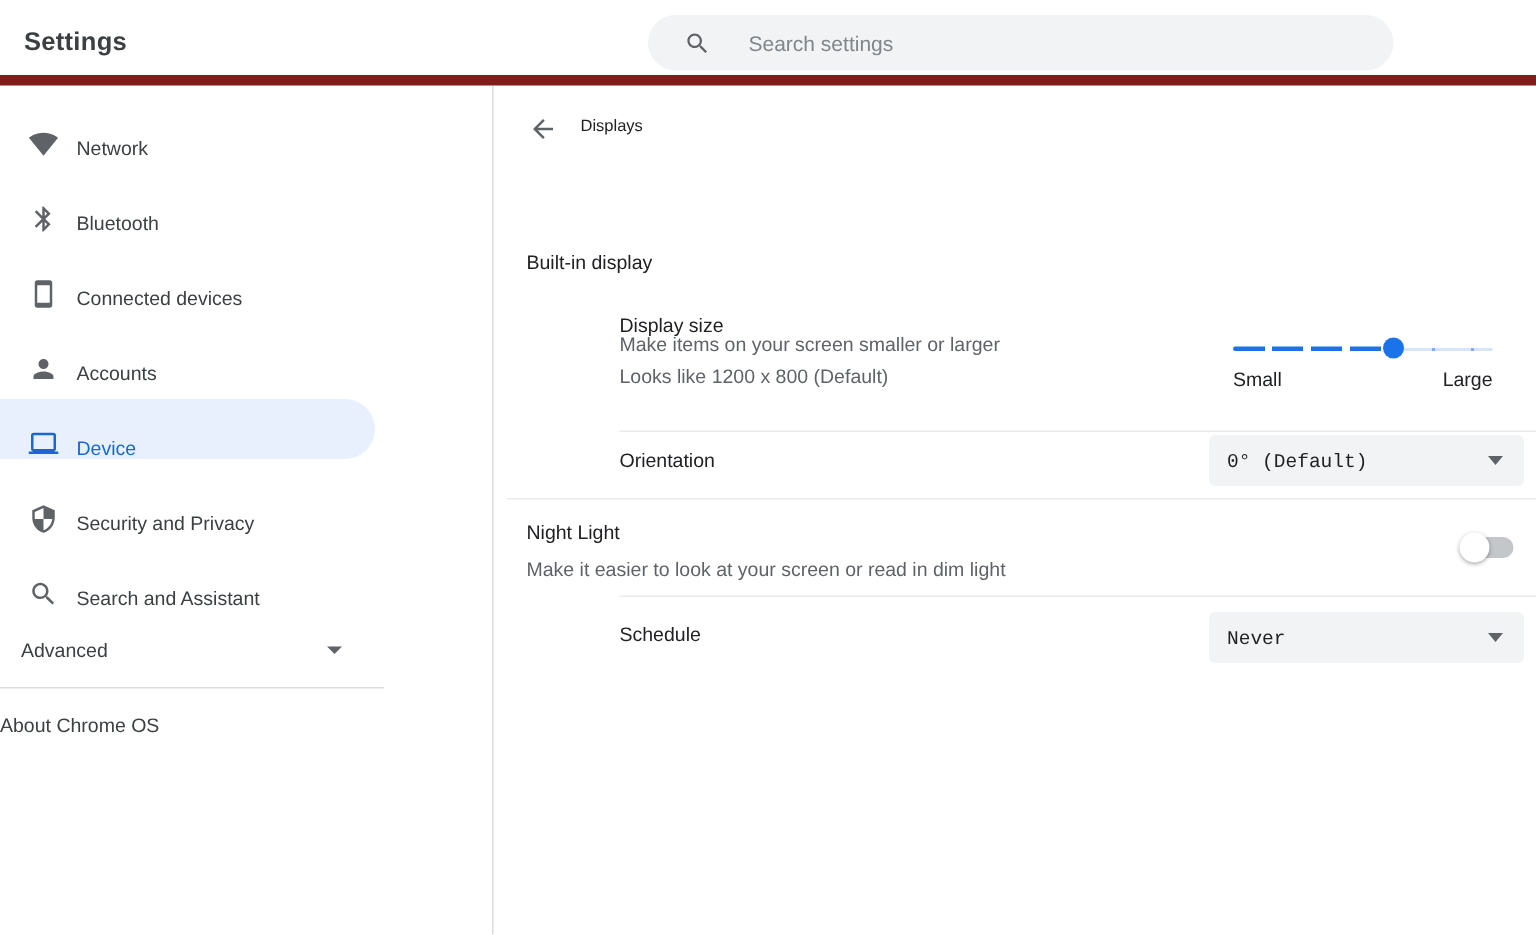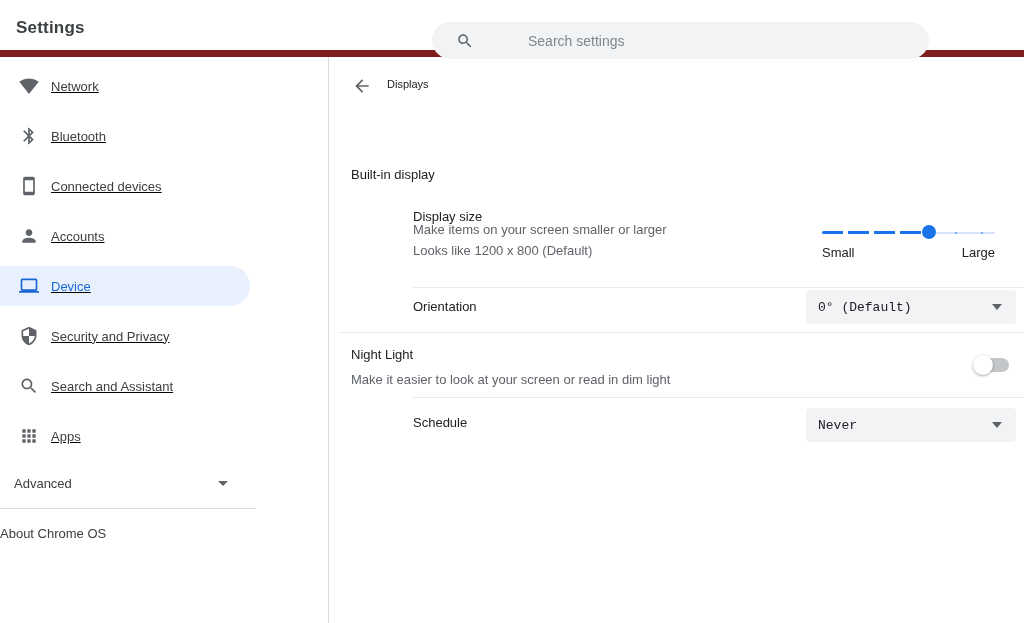--- a/index.html
+++ b/index.html
@@ -5,34 +5,34 @@
   * { margin:0; padding:0; box-sizing:border-box; }
   html,body { width:1024px; height:623px; overflow:hidden; background:#fff;
     font-family:"Liberation Sans","DejaVu Sans",sans-serif; }
   :root { --accent:#1a73e8; --sel-text:#1967d2; --sel-bg:#e8f0fe; }
 
   
   .topbar { position:absolute; top:0; left:0; width:1024px; height:57px; background:#fff;
     border-bottom:7px solid #7f1d1d; z-index:5; }
   .app-title { position:absolute; left:16px; top:18px; font-size:17px; font-weight:600;
     color:#3c4043; letter-spacing:.2px; }
-  .searchbar { position:absolute; left:432px; top:22px; width:497px; height:37px;
-    background:#f1f3f4; border-radius:18.5px; display:flex; align-items:center;gap:29px; }
+  .searchbar { position:absolute; left:432px; top:10px; width:497px; height:37px;
+    background:#f1f3f4; border-radius:18.5px; display:flex; align-items:center; }
   .searchbar .s-icon { margin-left:24px; display:flex; }
   .searchbar input { flex:1; margin-left:25px; margin-right:16px; border:none; outline:none;
     background:transparent; font-size:14px; color:#202124;
     font-family:"Liberation Sans","DejaVu Sans",sans-serif; }
   .searchbar input::placeholder { color:#80868b; }
 
   
   .sidebar { position:absolute; top:57px; left:0; width:329px; bottom:0; background:#fff;
     border-right:1px solid #dadce0; padding-top:4px; }
   .nav-item { height:50px; display:flex; align-items:center; cursor:pointer; }
-  .nav-pill { width:250px; height:40px; display:flex; align-items:center;
-    border-radius:0 20px 20px 0;text-decoration:underline; }
+  .nav-pill { width:250px; height:40px; display:flex; align-items:flex-end;
+    border-radius:0 20px 20px 0; }
   .nav-icon { margin-left:19px; width:20px; height:20px; display:flex; }
   .nav-icon svg { fill:#5f6368; }
   .nav-label { margin-left:12px; font-size:13px; font-weight:500; color:#3c4043; }
   .nav-item.selected .nav-pill { background:var(--sel-bg); }
   .nav-item.selected .nav-label { color:var(--sel-text); }
   .nav-item.selected .nav-icon svg { fill:var(--sel-text); }
   .advanced-row { height:44px; display:flex; align-items:center; cursor:pointer;
     padding-left:14px; padding-right:100px; justify-content:space-between; }
   .advanced-label { font-size:13px; font-weight:500; color:#3c4043; }
   .caret-sm { width:0; height:0; border-left:5px solid transparent;
@@ -168,30 +168,20 @@
   <div class="nav-item">
     <div class="nav-pill">
       <span class="nav-icon">
         <svg width="20" height="20" viewBox="0 0 24 24">
             <path d="M15.5 14h-.79l-.28-.27C15.41 12.59 16 11.11 16 9.5 16 5.91 13.09 3 9.5 3S3 5.91 3 9.5 5.91 16 9.5 16c1.61 0 3.09-.59 4.23-1.57l.27.28v.79l5 4.99L20.49 19l-4.99-5zm-6 0C7.01 14 5 11.99 5 9.5S7.01 5 9.5 5 14 7.01 14 9.5 11.99 14 9.5 14z"></path>
           </svg>
       </span>
       <span class="nav-label">Search and Assistant</span>
     </div>
   </div>
-  <div class="nav-item">
-    <div class="nav-pill">
-      <span class="nav-icon">
-        <svg width="20" height="20" viewBox="0 0 24 24">
-            <path d="M4 8h4V4H4v4zm6 0h4V4h-4v4zm6-4v4h4V4h-4zM4 14h4v-4H4v4zm6 0h4v-4h-4v4zm6 0h4v-4h-4v4zM4 20h4v-4H4v4zm6 0h4v-4h-4v4zm6 0h4v-4h-4v4z"></path>
-          </svg>
-      </span>
-      <span class="nav-label">Apps</span>
-    </div>
-  </div>
 
   <div class="advanced-row">
     <span class="advanced-label">Advanced</span>
     <span class="caret-sm"></span>
   </div>
   <div class="side-divider"></div>
   <div class="about-row">About Chrome OS</div>
 </nav>
 
 <main class="content">

